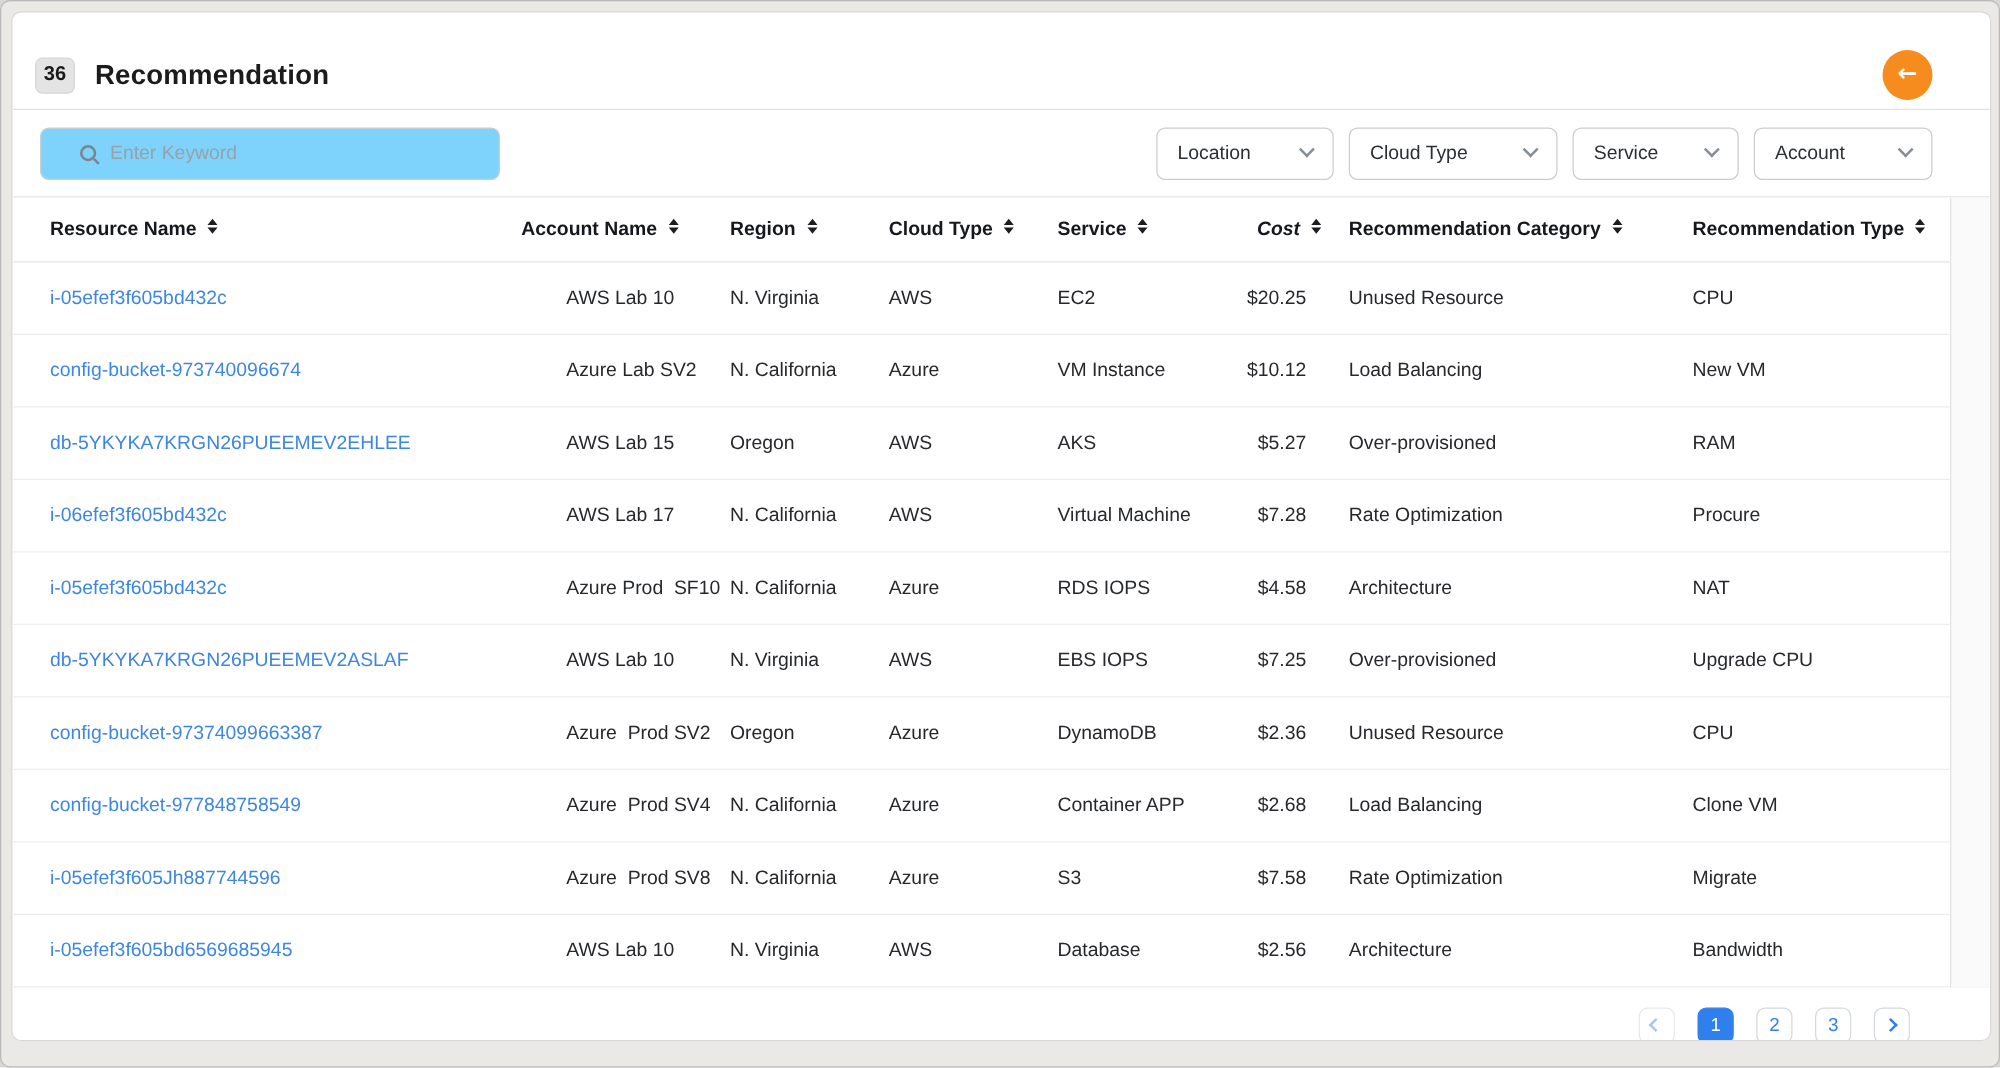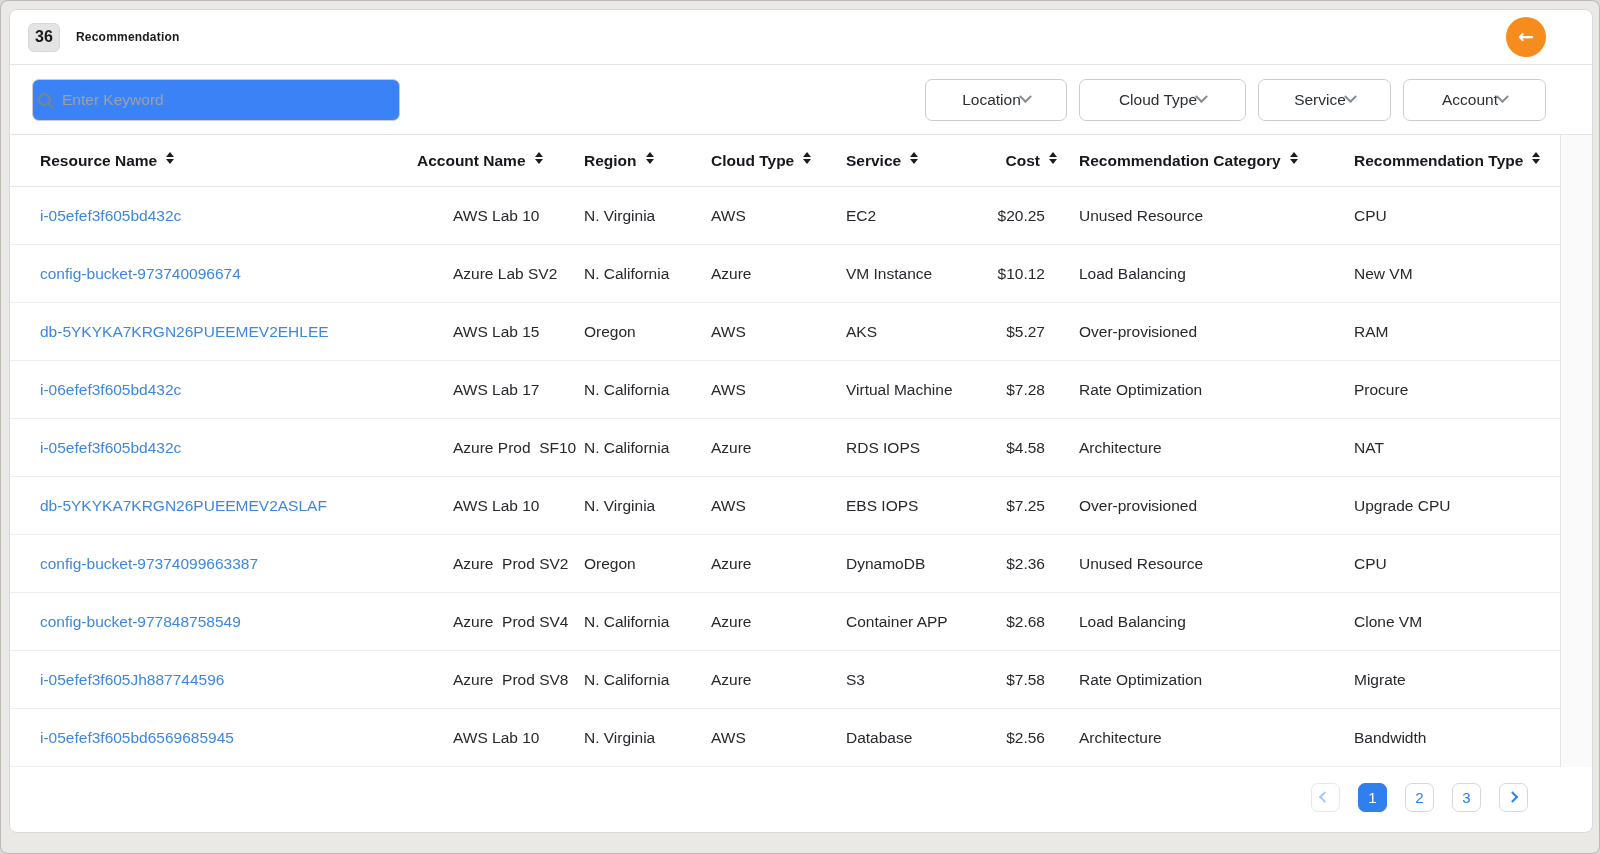--- a/index.html
+++ b/index.html
@@ -23,33 +23,34 @@
     border:1px solid #d9d9d9;
     border-radius:8px;
     overflow:hidden;
   }
   
   .card-header{
     height:55px;
     display:flex; align-items:center;
     padding:0 46px 0 18px;
     border-bottom:1px solid #e3e3e3;
+    margin-top:23px;
   }
   .count-badge{
     min-width:32px; height:29px;
     background:#e4e4e4;
     border:1px solid #d6d6d6;
     border-radius:6px;
     display:flex; align-items:center; justify-content:center;
     font-size:16px; font-weight:700; color:#1a1a1a;
     padding:0 6px;
   }
   .page-title{
     margin-left:16px;
-    font-size:12px; font-weight:700; color:#1b1b1b;
+    font-size:22px; font-weight:700; color:#1b1b1b;
     letter-spacing:.2px;
   }
   .back-btn{
     margin-left:auto;
     width:40px; height:40px; border-radius:50%;
     background:#f68b1e; border:none; cursor:pointer;
     display:flex; align-items:center; justify-content:center;
   }
   .back-arrow{
     font-family:"DejaVu Sans", sans-serif;
@@ -60,22 +61,22 @@
   .toolbar{
     height:70px;
     display:flex; align-items:center;
     padding:0 46px 0 22px;
     border-bottom:1px solid #e3e3e3;
   }
   .search-box{
     width:368px; height:42px;
     border:1px solid #c9cdd2; border-radius:7px;
     display:flex; align-items:center;
-    padding:0 5px; gap:11px;
-    background:#3b82f6;
+    padding:0 31px; gap:11px;
+    background:#7dd3fc;
   }
   .search-icon{
     width:13px; height:13px;
     border:2px solid #7d838c; border-radius:50%;
     position:relative; flex:none;
   }
   .search-icon::after{
     content:""; position:absolute;
     width:2px; height:6px; background:#7d838c; border-radius:1px;
     right:-3px; bottom:-5px; transform:rotate(-45deg);
@@ -84,21 +85,21 @@
     border:none; outline:none; flex:1;
     font-family:"Liberation Sans", sans-serif;
     font-size:15.5px; color:#333;
     background:transparent;
   }
   .search-box input::placeholder{ color:#9aa1a9; }
   .filters{ margin-left:auto; display:flex; gap:12px; }
   .filter-btn{
     height:42px; background:#fff;
     border:1px solid #c9cdd2; border-radius:7px;
-    display:flex; align-items:center; justify-content:center;
+    display:flex; align-items:center; justify-content:space-between;
     padding:0 16px; cursor:pointer;
     font-family:"Liberation Sans", sans-serif;
     font-size:15.5px; color:#2b2f33;
   }
   .filter-btn.w-location{ width:142px; }
   .filter-btn.w-cloud{ width:167px; }
   .filter-btn.w-service{ width:133px; }
   .filter-btn.w-account{ width:143px; }
   .chev-down{
     width:9px; height:9px;
@@ -119,21 +120,21 @@
     grid-template-columns:377px 167px 127px 135px 144px 89px 275px 214px;
     align-items:center;
     padding-left:30px;
   }
   .thead{
     height:52px;
     border-bottom:1px solid #e3e6ea;
     font-size:15.5px; font-weight:700; color:#16181d;
   }
   .th{ display:flex; gap:9px; }
-  .th.right{ justify-content:flex-end; padding-right:22px; }
+  .th.right{ justify-content:flex-end; padding-right:22px;font-style:italic; }
   .sort{ display:inline-flex; flex-direction:column; gap:2px; cursor:pointer; }
   .tri-up{ width:0; height:0; border-left:4px solid transparent; border-right:4px solid transparent; border-bottom:5px solid #1b1d21; }
   .tri-down{ width:0; height:0; border-left:4px solid transparent; border-right:4px solid transparent; border-top:5px solid #1b1d21; }
   .trow{
     height:58px;
     border-bottom:1px solid #eceef1;
     font-size:15.5px; color:#26282c;
   }
   .c-resource{ color:#3d87e0; cursor:pointer; text-decoration:none; }
   .c-account{ white-space:pre;margin-left:36px; }

